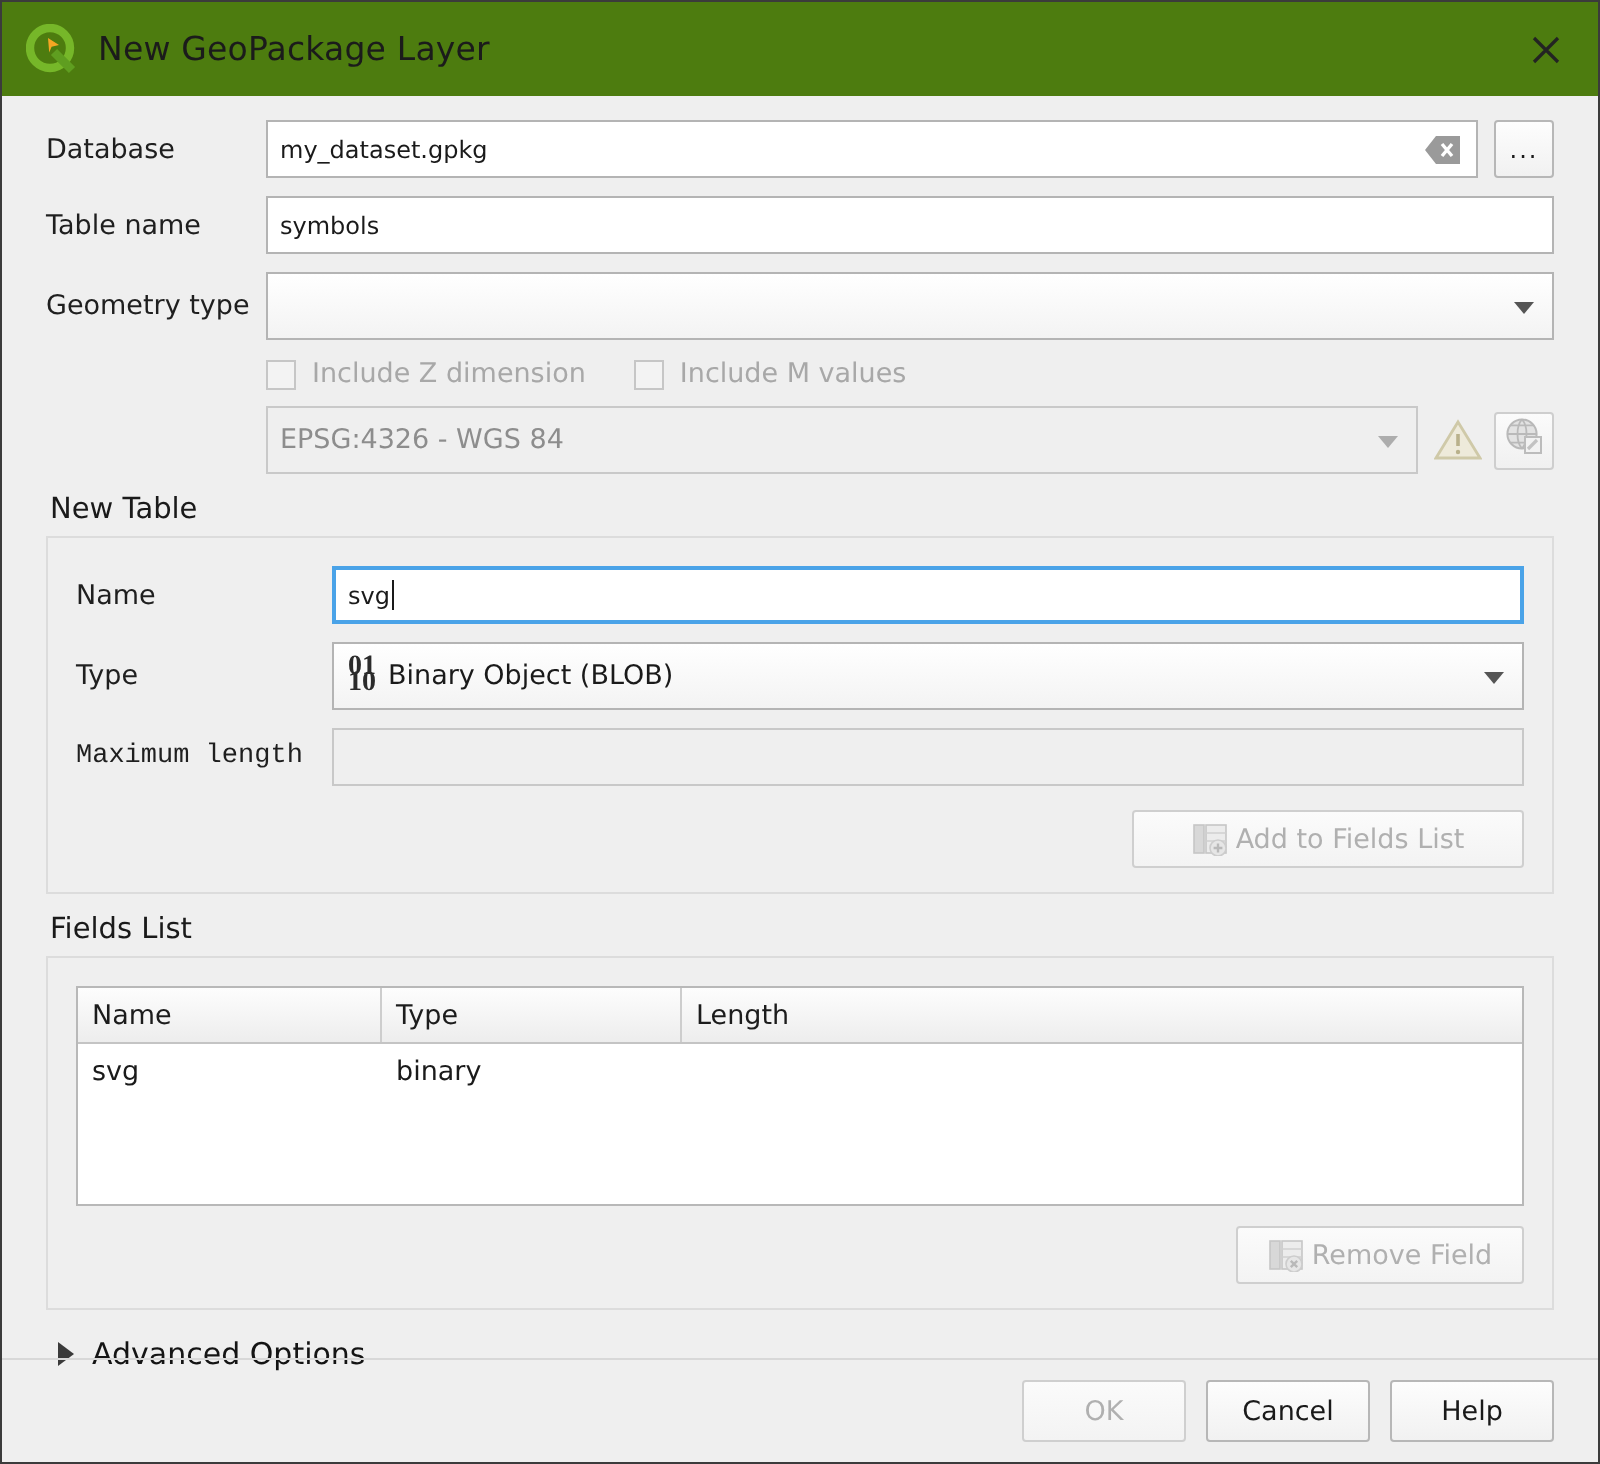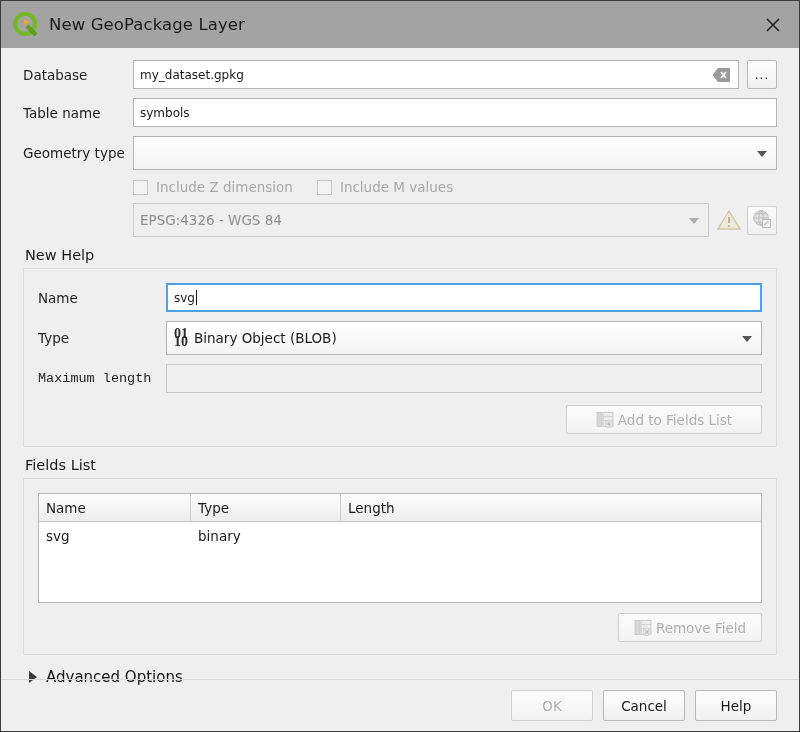--- a/index.html
+++ b/index.html
@@ -21,21 +21,21 @@
     height: 732px;
     box-sizing: border-box;
     border: 1px solid #3b3b3b;
     background: #efefef;
     display: flex;
     flex-direction: column;
   }
   
   .titlebar {
     height: 47px;
-    background: #a3a3a3;
+    background: #4d7c0f;
     display: flex;
     align-items: center;
     padding: 0 6px 0 12px;
     flex: none;
     box-sizing: border-box;
   }
   .app-logo {
     width: 26px;
     height: 26px;
     flex: none;
@@ -348,21 +348,21 @@
           <svg width="20" height="20" viewBox="0 0 20 20">
             <circle cx="9" cy="9" r="7.3" fill="#e2e2e2" stroke="#b9b9b9" stroke-width="1"></circle>
             <path d="M1.7 9 H16.3 M9 1.7 C6 5 6 13 9 16.3 M9 1.7 C12 5 12 13 9 16.3 M3 4.7 H15 M3 13.3 H15" fill="none" stroke="#b9b9b9" stroke-width=".9"></path>
             <rect x="10.5" y="10.5" width="8" height="8" fill="#f2f2f2" stroke="#bcbcbc" stroke-width="1"></rect>
             <path d="M12 16.5 L16.5 12" stroke="#c2c2c2" stroke-width="1.6"></path>
           </svg>
         </span>
       </div>
     </div>
 
-    <div class="grp-title">New Help</div>
+    <div class="grp-title">New Table</div>
     <div class="grp">
 
       <div class="row">
         <span class="lbl" style="width:128px;">Name</span>
         <div class="input focused" style="flex:1;">
           <span class="val">svg</span>
             <span class="caret"></span>
         </div>
       </div>
 

